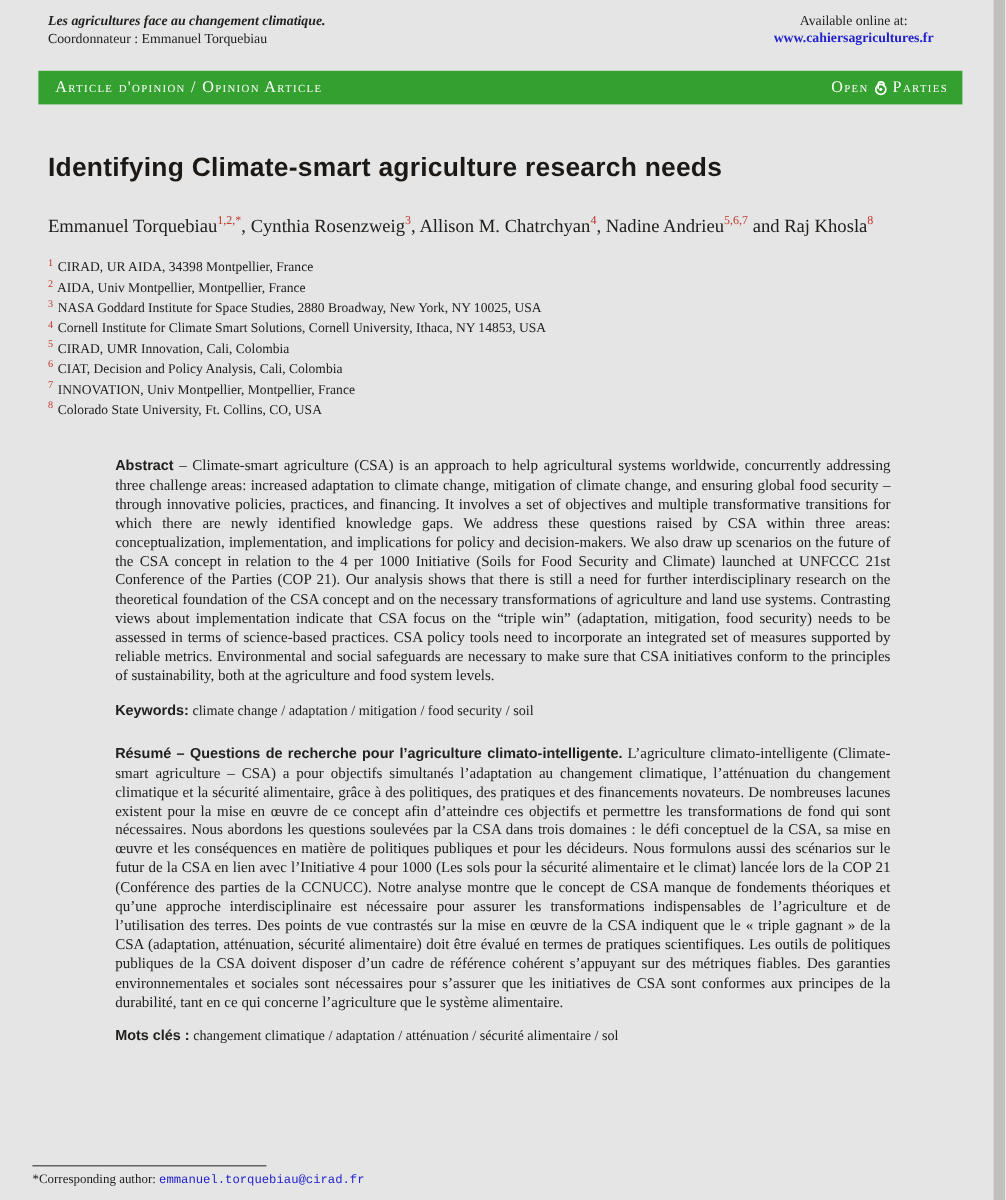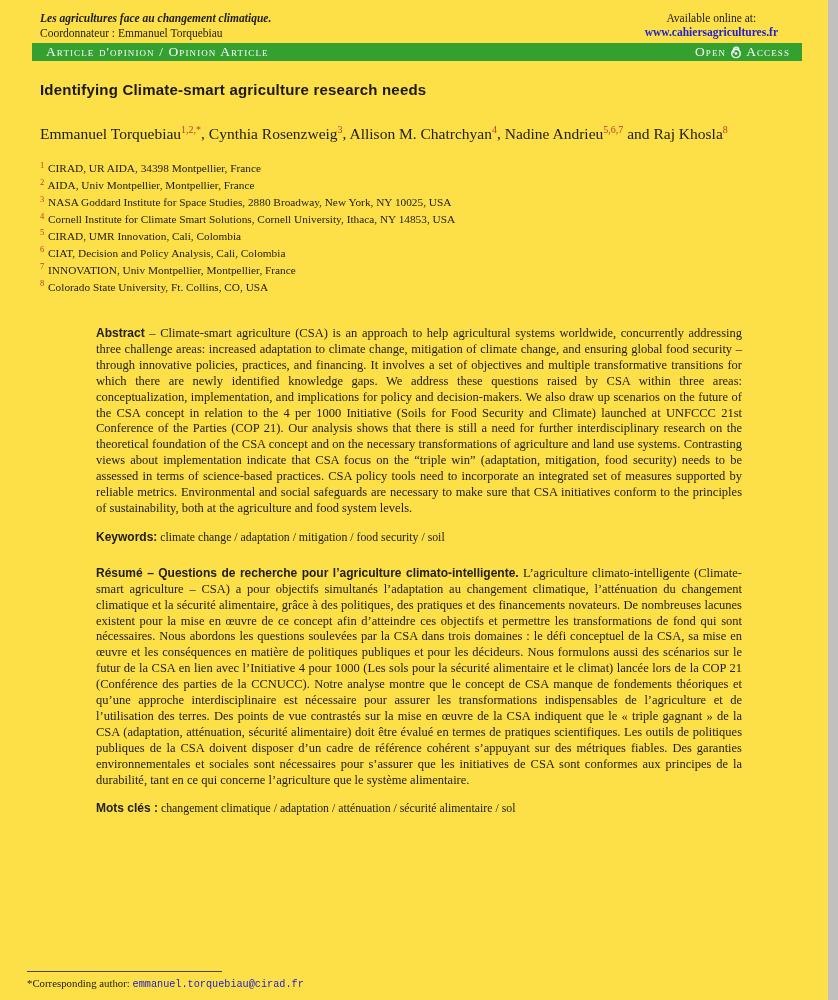--- a/index.html
+++ b/index.html
@@ -4,40 +4,40 @@
 <style>
   :root{
     --banner-green:#33a02f;
     --link-blue:#2222cc;
     --superscript-red:#c0392b;
     --text-color:#22201e;
   }
   *{margin:0;padding:0;box-sizing:border-box;}
   html,body{width:838px;height:1000px;background:#ffffff;}
   body{font-family:"Liberation Serif",serif;color:var(--text-color);}
-  .page{position:relative;width:838px;height:1000px;padding:10px 44px 0 40px;overflow:hidden;background:#fde047;}
+  .page{position:relative;width:838px;height:1000px;padding:10px 44px 0 40px;overflow:hidden;background:#e5e5e5;}
   .scan-edge{position:absolute;top:0;right:0;width:10px;height:100%;background:#c2c0be;}
 
   
   .top-header{display:flex;justify-content:space-between;align-items:flex-start;margin-top:2px;}
   .series-title{font-size:11.5px;font-weight:bold;font-style:italic;}
   .coordinator{font-size:11.5px;margin-top:3px;}
   .top-right{text-align:center;font-size:11.5px;margin-right:16px;}
   .journal-url{display:block;color:var(--link-blue);font-weight:bold;text-decoration:none;margin-top:2px;cursor:pointer;text-align:right;}
 
   
   .banner{display:flex;justify-content:space-between;align-items:center;background:var(--banner-green);
-          color:#fff;height:18px;margin:4px -8px 0 -8px;padding:0 12px 0 14px;}
+          color:#fff;height:28px;margin:20px -8px 0 -8px;padding:0 12px 0 14px;}
   .banner-left,.banner-right{font-variant:small-caps;letter-spacing:1.1px;font-size:13.5px;}
   .banner-right{display:flex;align-items:center;gap:3px;}
   .oa-icon{display:inline-block;vertical-align:middle;}
 
   
-  .article-title{font-family:"Liberation Sans",sans-serif;font-weight:bold;font-size:15px;
-                 letter-spacing:.2px;margin-top:20px;color:#1b1815;}
+  .article-title{font-family:"Liberation Sans",sans-serif;font-weight:bold;font-size:22px;
+                 letter-spacing:.2px;margin-top:40px;color:#1b1815;}
   .authors-line{margin-top:25px;font-size:15.5px;max-width:705px;line-height:1.45;}
   sup{line-height:0;}
   .author-sup{color:var(--superscript-red);font-size:10px;margin-top:20px;}
 
   
   .affiliations{margin-top:15px;font-size:11.3px;line-height:1.5;}
   .affiliation sup{color:var(--superscript-red);font-size:8.5px;margin-right:1px;}
 
   
   .abstract-block{margin:30px 52px 0 56px;font-size:12.5px;line-height:15.9px;text-align:justify;}
@@ -69,21 +69,21 @@
 
   <div class="banner">
     <span class="banner-left">Article d'opinion / Opinion Article</span>
     <span class="banner-right">
       <span>Open</span>
       <svg class="oa-icon" width="14" height="14" viewBox="0 0 24 24" aria-hidden="true">
         <circle cx="12" cy="14.5" r="7.2" fill="none" stroke="#ffffff" stroke-width="2.4"></circle>
         <path d="M8.2 13 v-5 a4.2 4.2 0 0 1 8.4 0 v1.5" fill="none" stroke="#ffffff" stroke-width="2.4" stroke-linecap="round"></path>
         <circle cx="12" cy="14.5" r="2.2" fill="#ffffff"></circle>
       </svg>
-      <span>Access</span>
+      <span>Parties</span>
     </span>
   </div>
 
   <h1 class="article-title">Identifying Climate-smart agriculture research needs</h1>
 
   <div class="authors-line"><span>Emmanuel Torquebiau</span><sup class="author-sup">1,2,*</sup>, <span>Cynthia Rosenzweig</span><sup class="author-sup">3</sup>, <span>Allison M. Chatrchyan</span><sup class="author-sup">4</sup>, <span>Nadine Andrieu</span><sup class="author-sup">5,6,7</sup> and <span>Raj Khosla</span><sup class="author-sup">8</sup></div>
 
   <div class="affiliations">
       <div class="affiliation"><sup>1</sup> CIRAD, UR AIDA, 34398 Montpellier, France</div>
       <div class="affiliation"><sup>2</sup> AIDA, Univ Montpellier, Montpellier, France</div>

